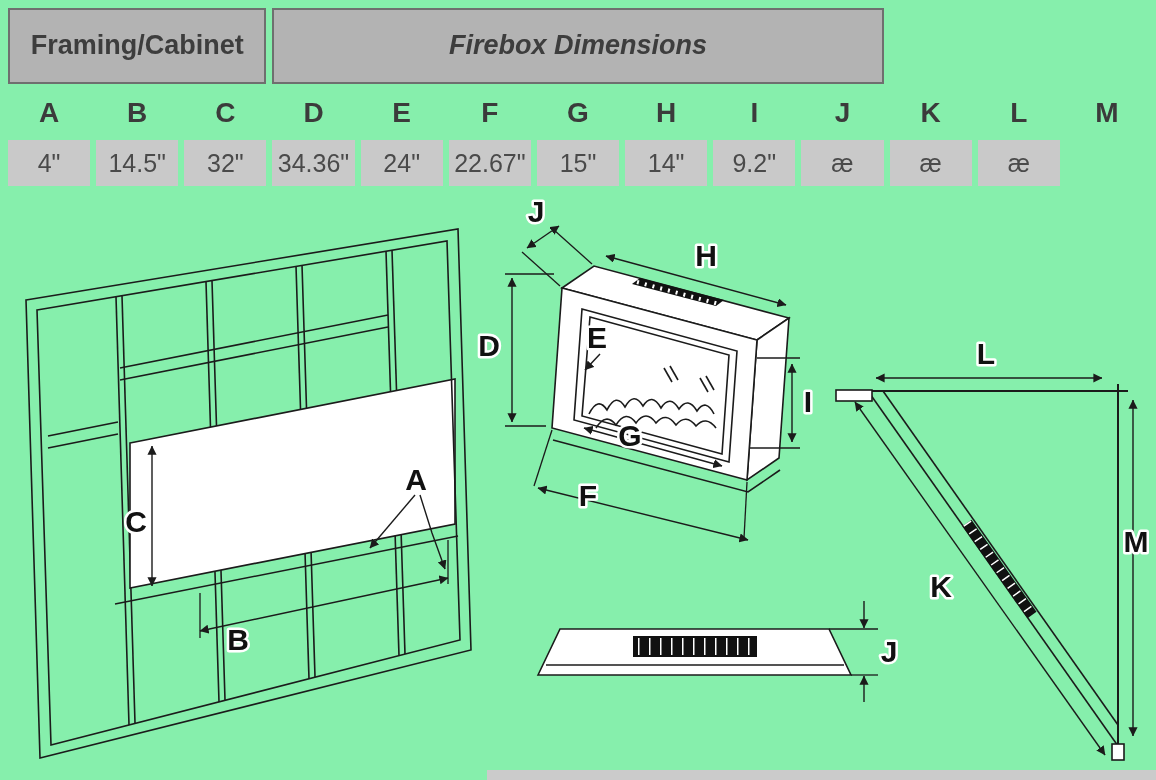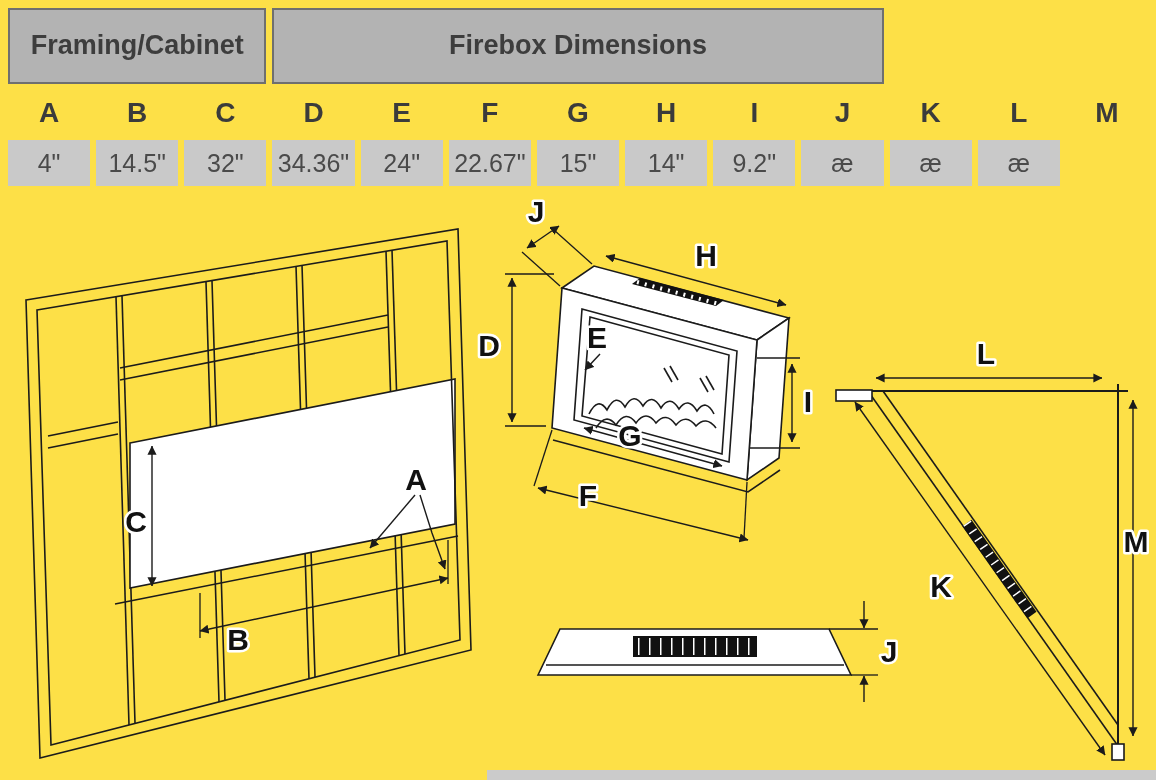--- a/index.html
+++ b/index.html
@@ -1,28 +1,28 @@
 <!DOCTYPE html>
 <html style="--header-bg: #b3b3b3; --value-bg: #c9c9c9; --header-text: #3d3d3d; --line: #1b1b1b;"><head>
 <meta charset="utf-8">
 <style>
   html,body{margin:0;padding:0;background:#fff;}
   body{width:1156px;height:780px;font-family:"Liberation Sans",sans-serif;}
-  .sheet{position:relative;width:1156px;height:780px;background:#fde047;overflow:hidden;}
+  .sheet{position:relative;width:1156px;height:780px;background:#86efac;overflow:hidden;}
   .grid{display:grid;grid-template-columns:repeat(13,1fr);column-gap:6px;padding:0 8px;}
   .groups{padding-top:8px;}
   .gcell{
     background:var(--header-bg,#b3b3b3);
     border:2px solid #6f6f6f;
     display:flex;align-items:center;justify-content:center;text-align:center;
     font-weight:bold;font-size:27px;color:var(--header-text,#3d3d3d);
     height:72px;line-height:1.25;box-sizing:content-box;
   }
   .span3{grid-column:span 3;}
-  .span7{grid-column:span 7;}
+  .span7{grid-column:span 7;font-style:italic;}
   .letters{margin-top:6px;}
   .letters .lcell{height:46px;display:flex;align-items:center;justify-content:center;
     font-weight:bold;font-size:28px;color:#3b3b3b;}
   .values{margin-top:4px;}
   .values .vcell{height:46px;display:flex;align-items:center;justify-content:center;
     background:var(--value-bg,#c9c9c9);font-size:25px;color:#4a4a4a;}
   .drawings{display:block;margin-top:2px;}
   .dline{stroke:#1b1b1b;stroke-width:1.6;fill:none;}
   .dthin{stroke:#1b1b1b;stroke-width:1.3;fill:none;}
   .dwall{stroke:#1b1b1b;stroke-width:2;fill:none;}

